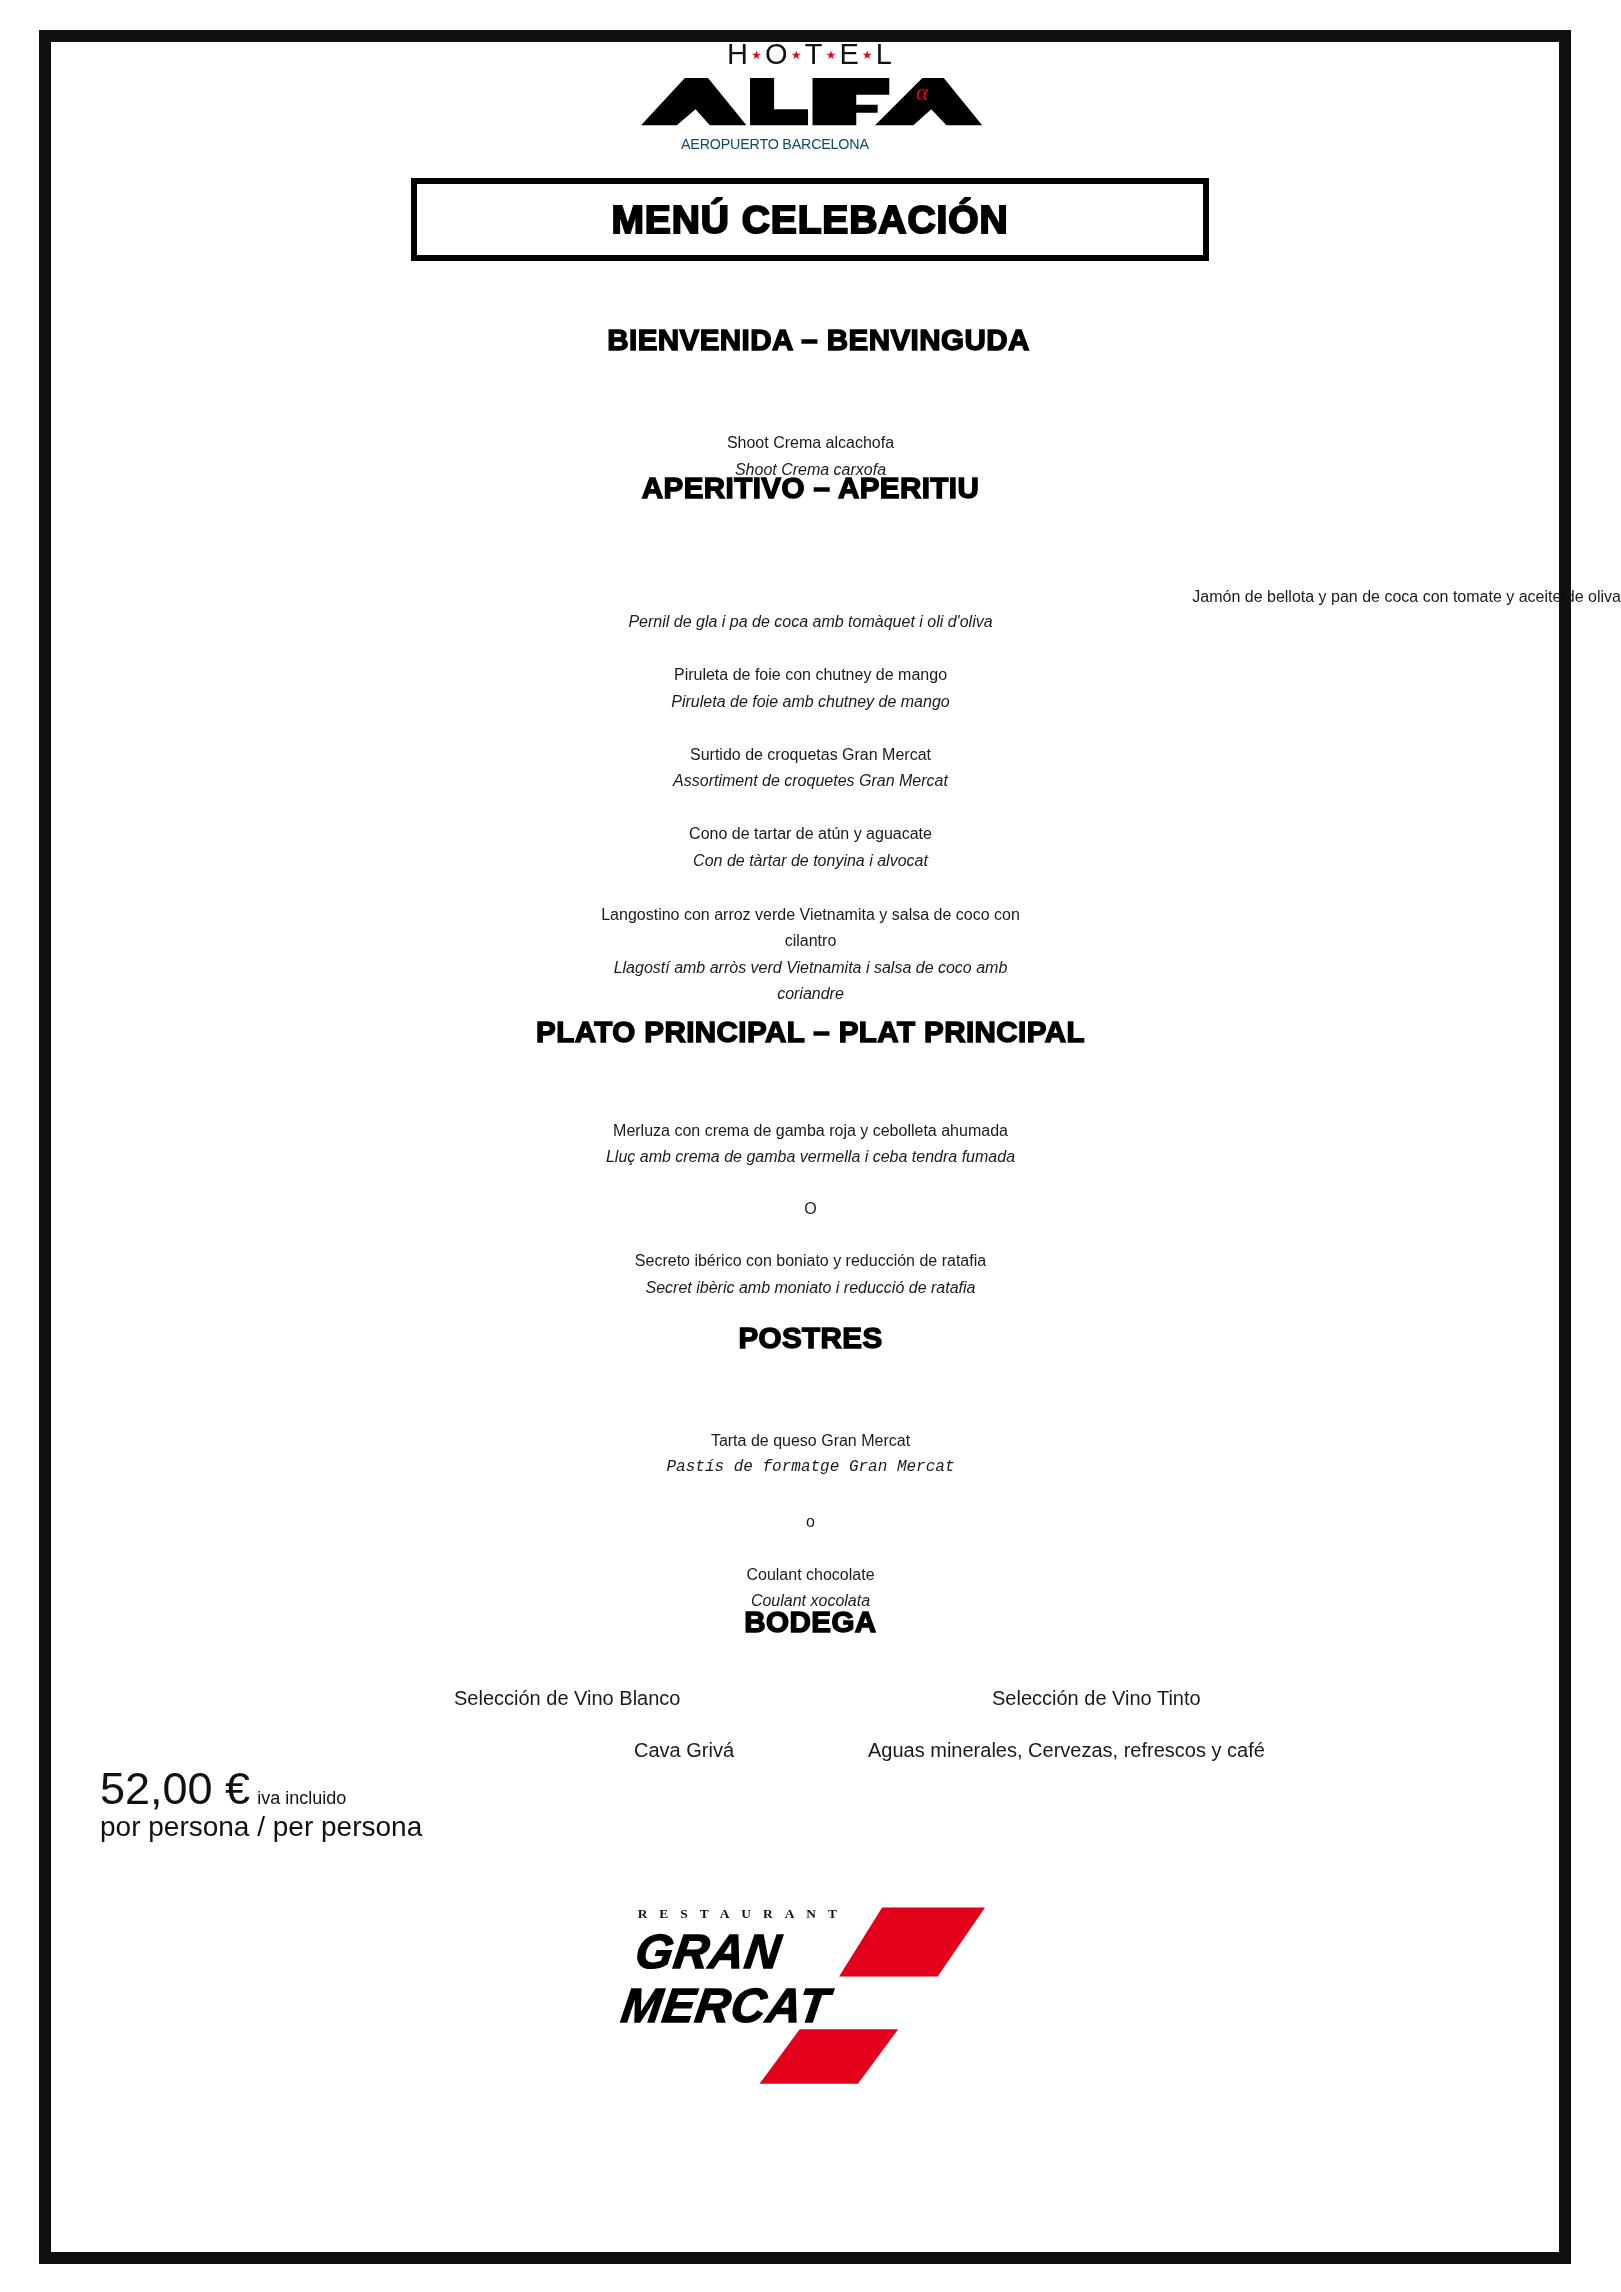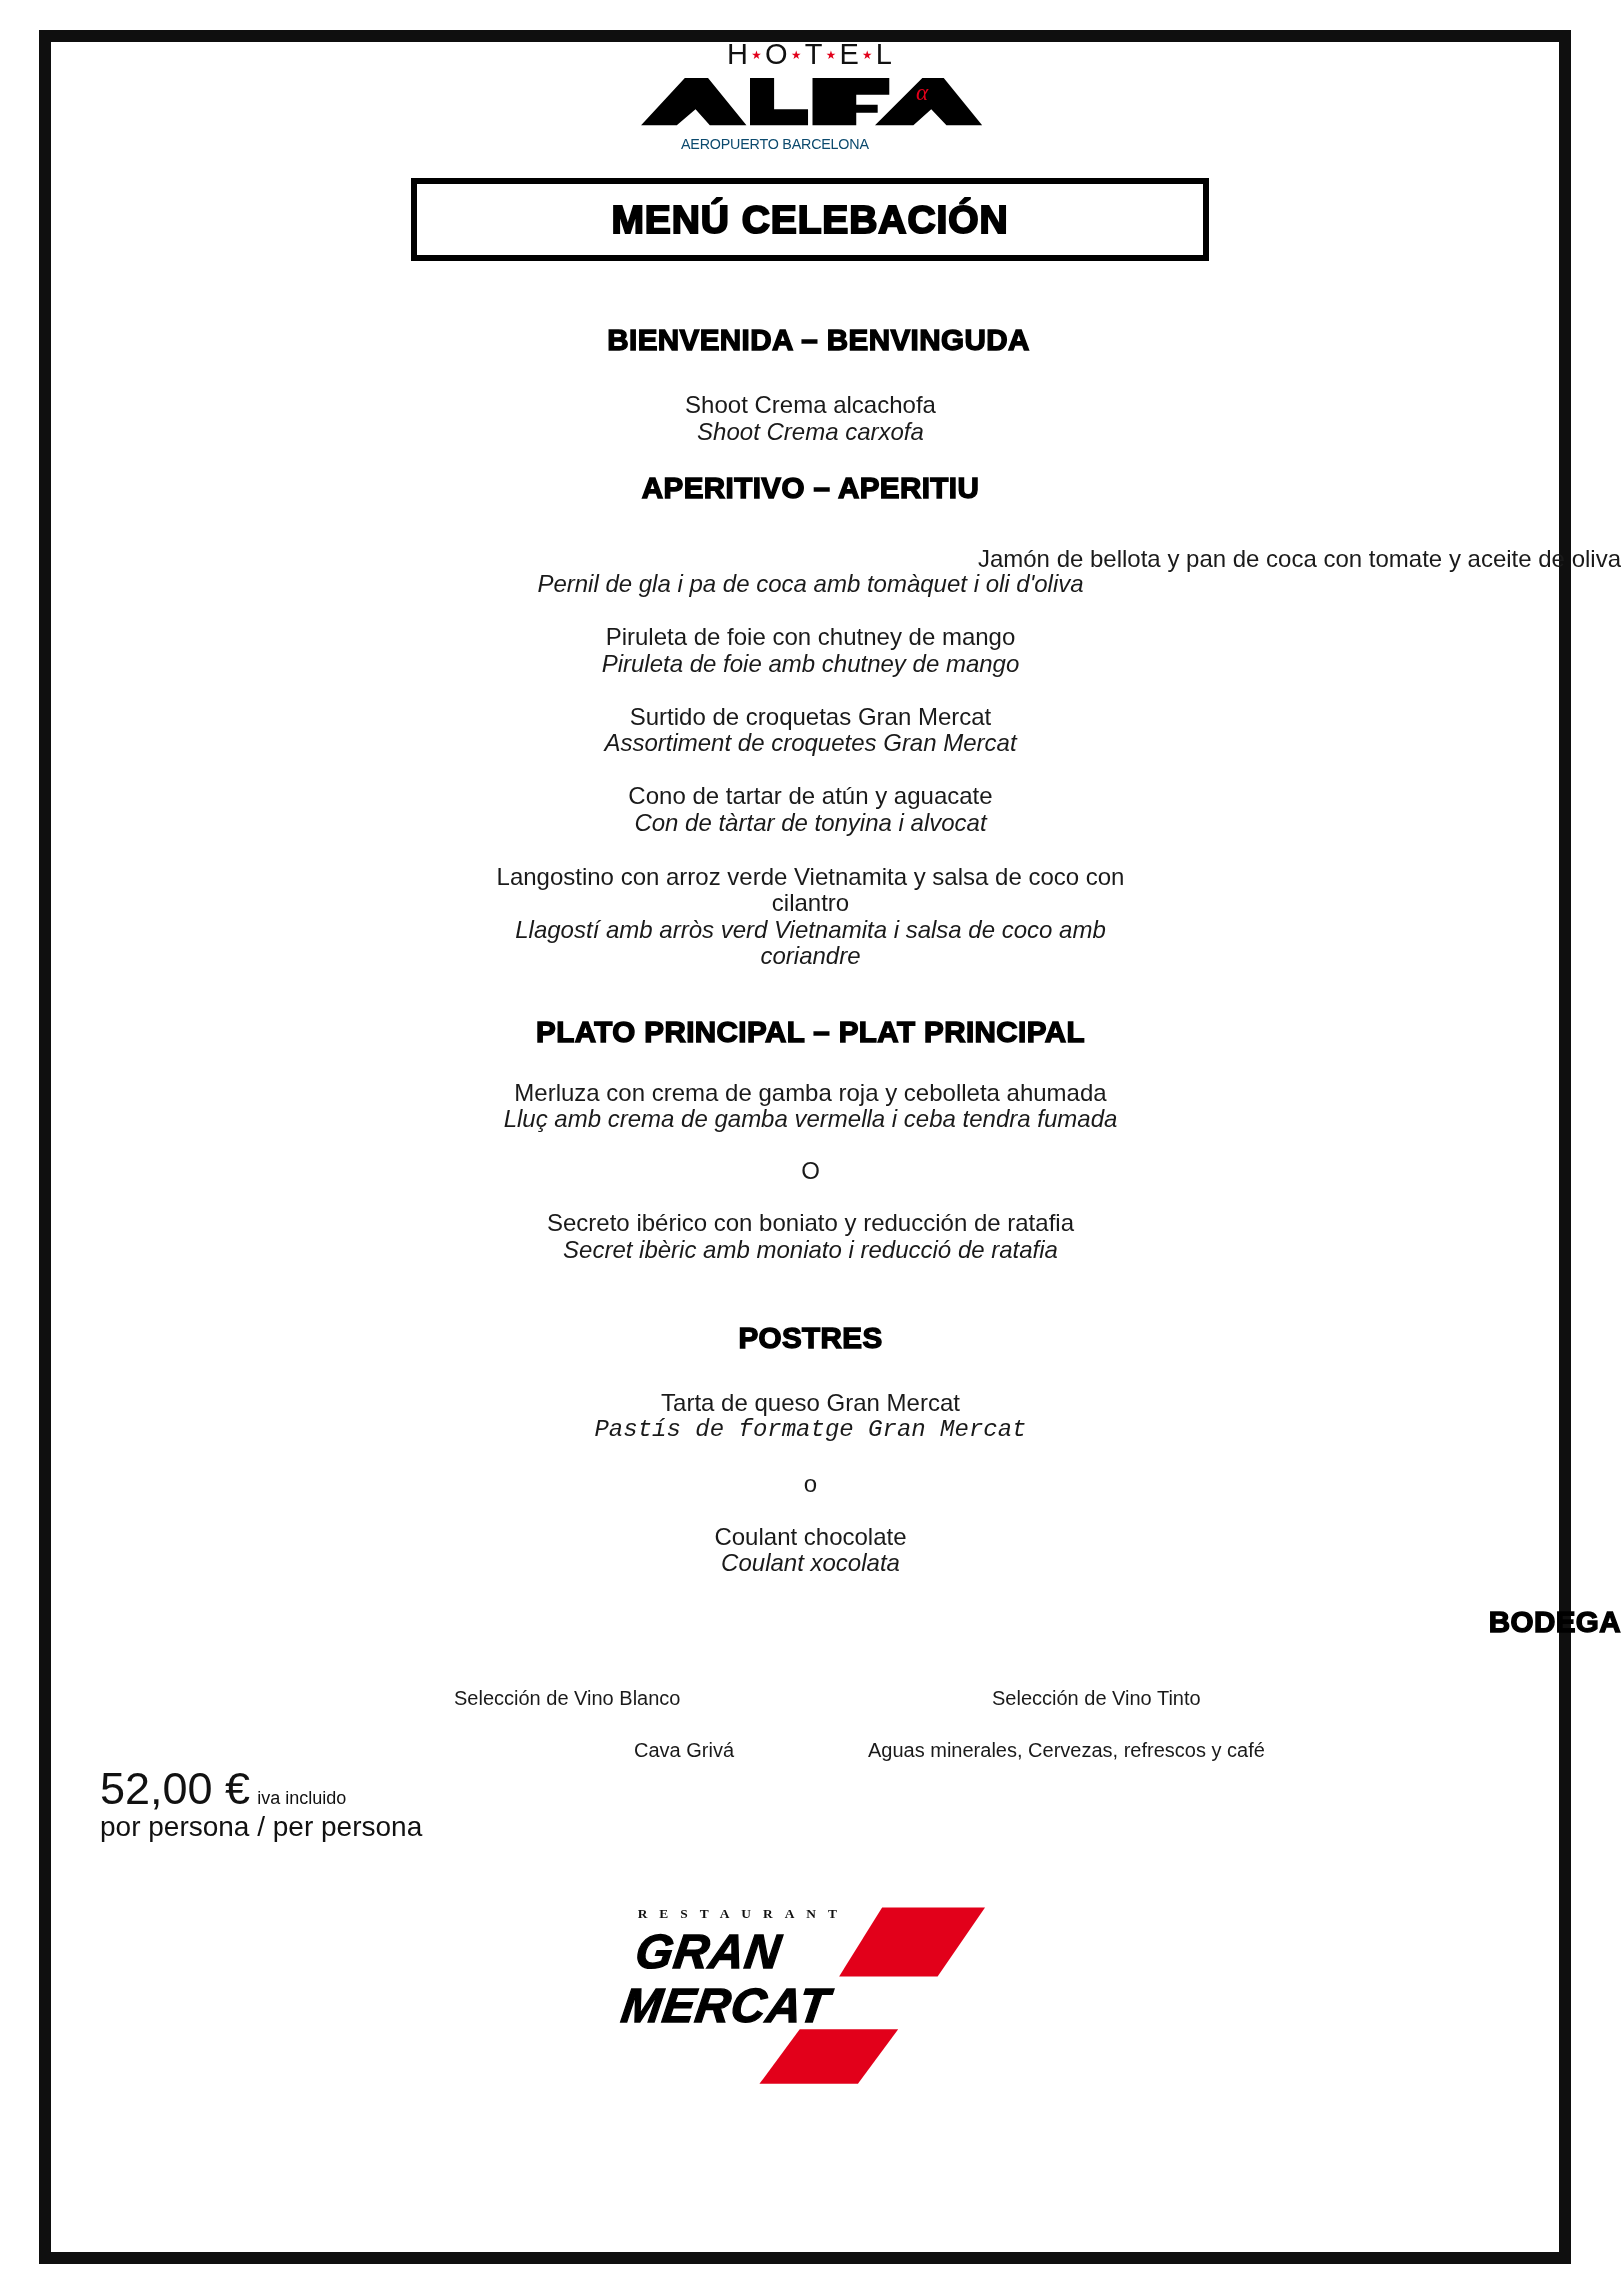--- a/index.html
+++ b/index.html
@@ -10,21 +10,21 @@
   .hotel-word { position:absolute; left:727px; top:41px; width:165px; height:27px; font-family:"Liberation Sans", sans-serif; font-size:29px; line-height:27px; color:#111; display:flex; justify-content:space-between; align-items:center; letter-spacing:0; }
   .hotel-word .star { color:#e2001a; font-size:11.6px; }
   .alfa { position:absolute; left:638px; top:77px; width:349px; height:50px; }
   .aero { position:absolute; left:681px; top:136px; width:260px; text-align:left; font-size:14.3px; line-height:16px; color:#0c4a6e; letter-spacing:-0.2px; }
 
   
   .title-box { position:absolute; left:411px; top:178px; width:798px; height:83px; box-sizing:border-box; border:6.3px solid #000; display:flex; align-items:center; justify-content:center; }
   .title-box span { font-family:"Liberation Sans", sans-serif; font-weight:bold; font-size:39px; letter-spacing:0.9px; -webkit-text-stroke:2px #000; color:#000; }
 
   .heading { position:absolute; left:0; width:1621px; text-align:center; font-weight:bold; font-size:29.6px; line-height:36px; color:#000; -webkit-text-stroke:1.4px #000; letter-spacing:0.4px; }
-  .line { position:absolute; left:0; width:1621px; text-align:center; font-size:24px; line-height:27px; color:#1a1a1a; }
+  .line { position:absolute; left:0; width:1621px; text-align:center; font-size:16px; line-height:27px; color:#1a1a1a;margin-top:38px; }
   .line.it { font-style:italic; }
 
   .bodega-line { position:absolute; font-size:20px; line-height:27px; color:#1a1a1a; white-space:nowrap;margin-left:13px; }
 
   .price { position:absolute; left:100px; top:1764px; font-size:45px; line-height:50px; color:#111; white-space:nowrap; }
   .price .iva { font-size:18px; margin-left:7.2px; vertical-align:baseline; }
   .per { position:absolute; left:100px; top:1811px; font-size:28px; line-height:32px; color:#111; white-space:nowrap; }
 
   
   .gm { position:absolute; left:618px; top:1903px; width:376px; height:188px; }
@@ -94,21 +94,21 @@
 <div class="line" style="top:1209px;">Secreto ibérico con boniato y reducción de ratafia</div>
 <div class="line it" style="top:1236px;">Secret ibèric amb moniato i reducció de ratafia</div>
 
 <div class="heading" style="top:1320px;">POSTRES</div>
 <div class="line" style="top:1389px;">Tarta de queso Gran Mercat</div>
 <div class="line it" style="top:1416px;font-family:Liberation Mono, monospace;">Pastís de formatge Gran Mercat</div>
 <div class="line" style="top:1470px;">o</div>
 <div class="line" style="top:1523px;">Coulant chocolate</div>
 <div class="line it" style="top:1549px;">Coulant xocolata</div>
 
-<div class="heading" style="top:1604px;text-align:right;">BODEGA</div>
+<div class="heading" style="top:1604px;">BODEGA</div>
 <div class="bodega-line" style="left:441px; top:1685px;">Selección de Vino Blanco</div>
 <div class="bodega-line" style="left:979px; top:1685px;">Selección de Vino Tinto</div>
 <div class="bodega-line" style="left:621px; top:1737px;">Cava Grivá</div>
 <div class="bodega-line" style="left:855px; top:1737px;">Aguas minerales, Cervezas, refrescos y café</div>
 
 <div class="price">
   <span>52,00 €</span><span class="iva">iva incluido</span>
 </div>
 <div class="per">por persona / per persona</div>
 

